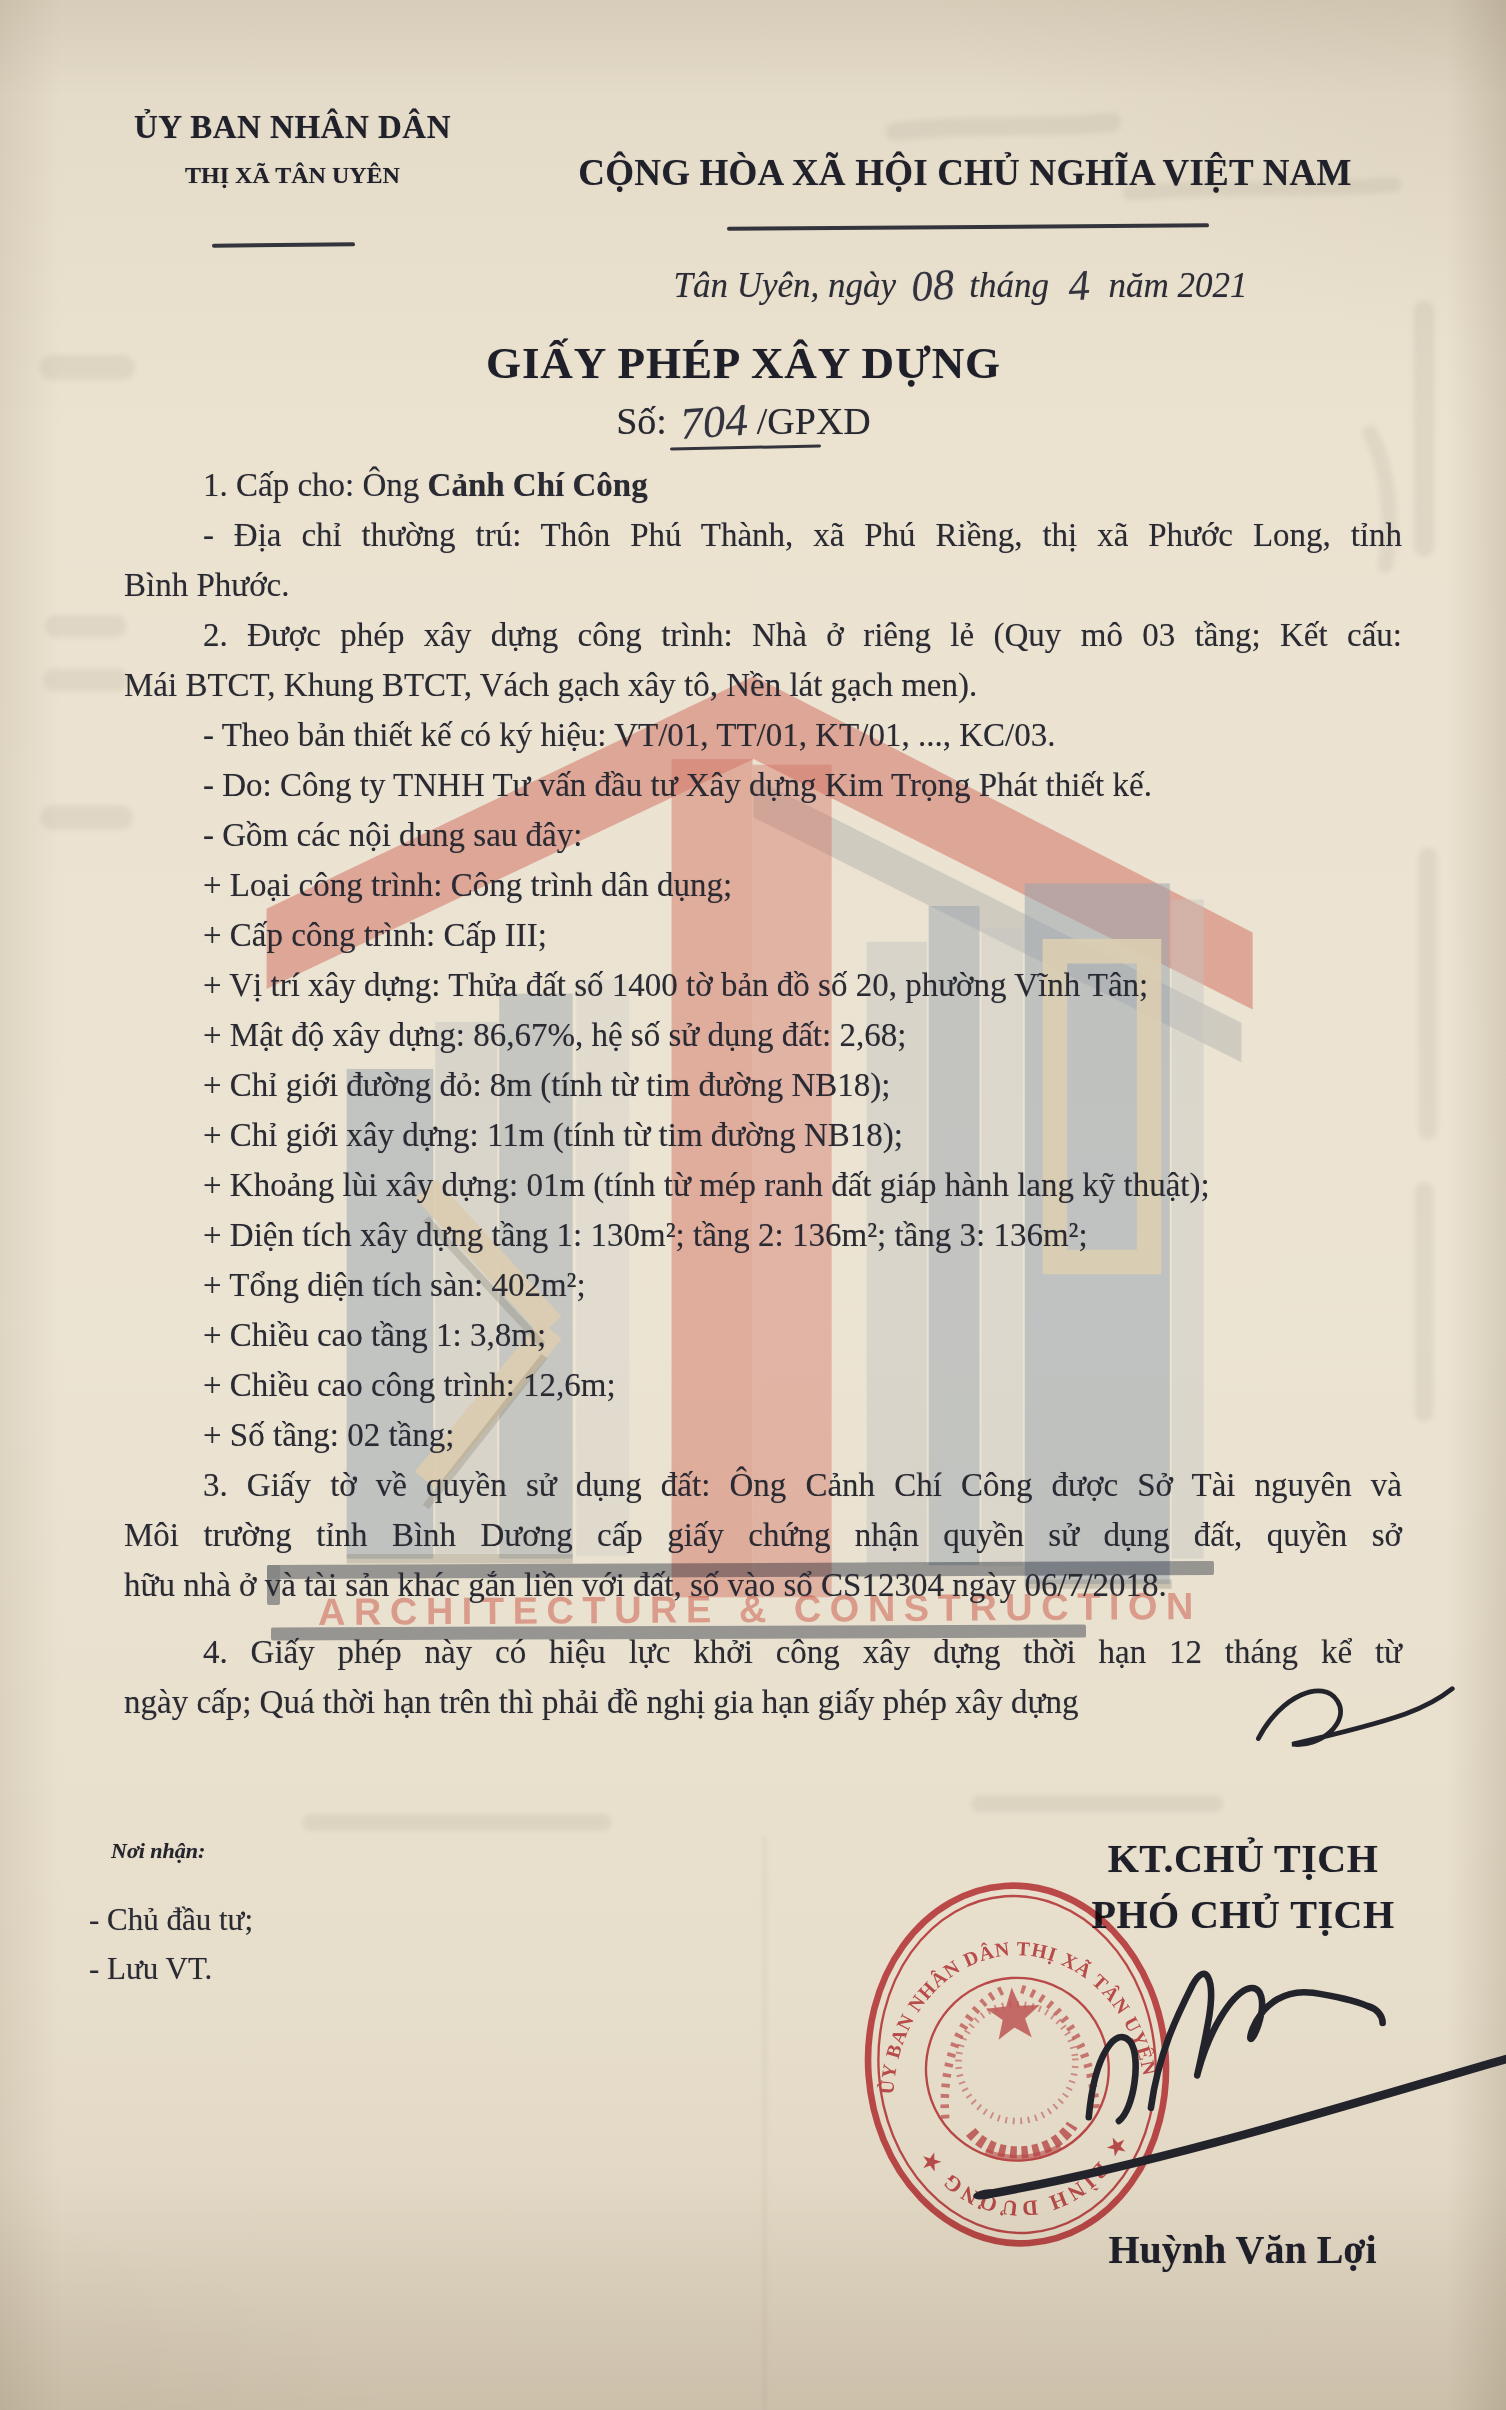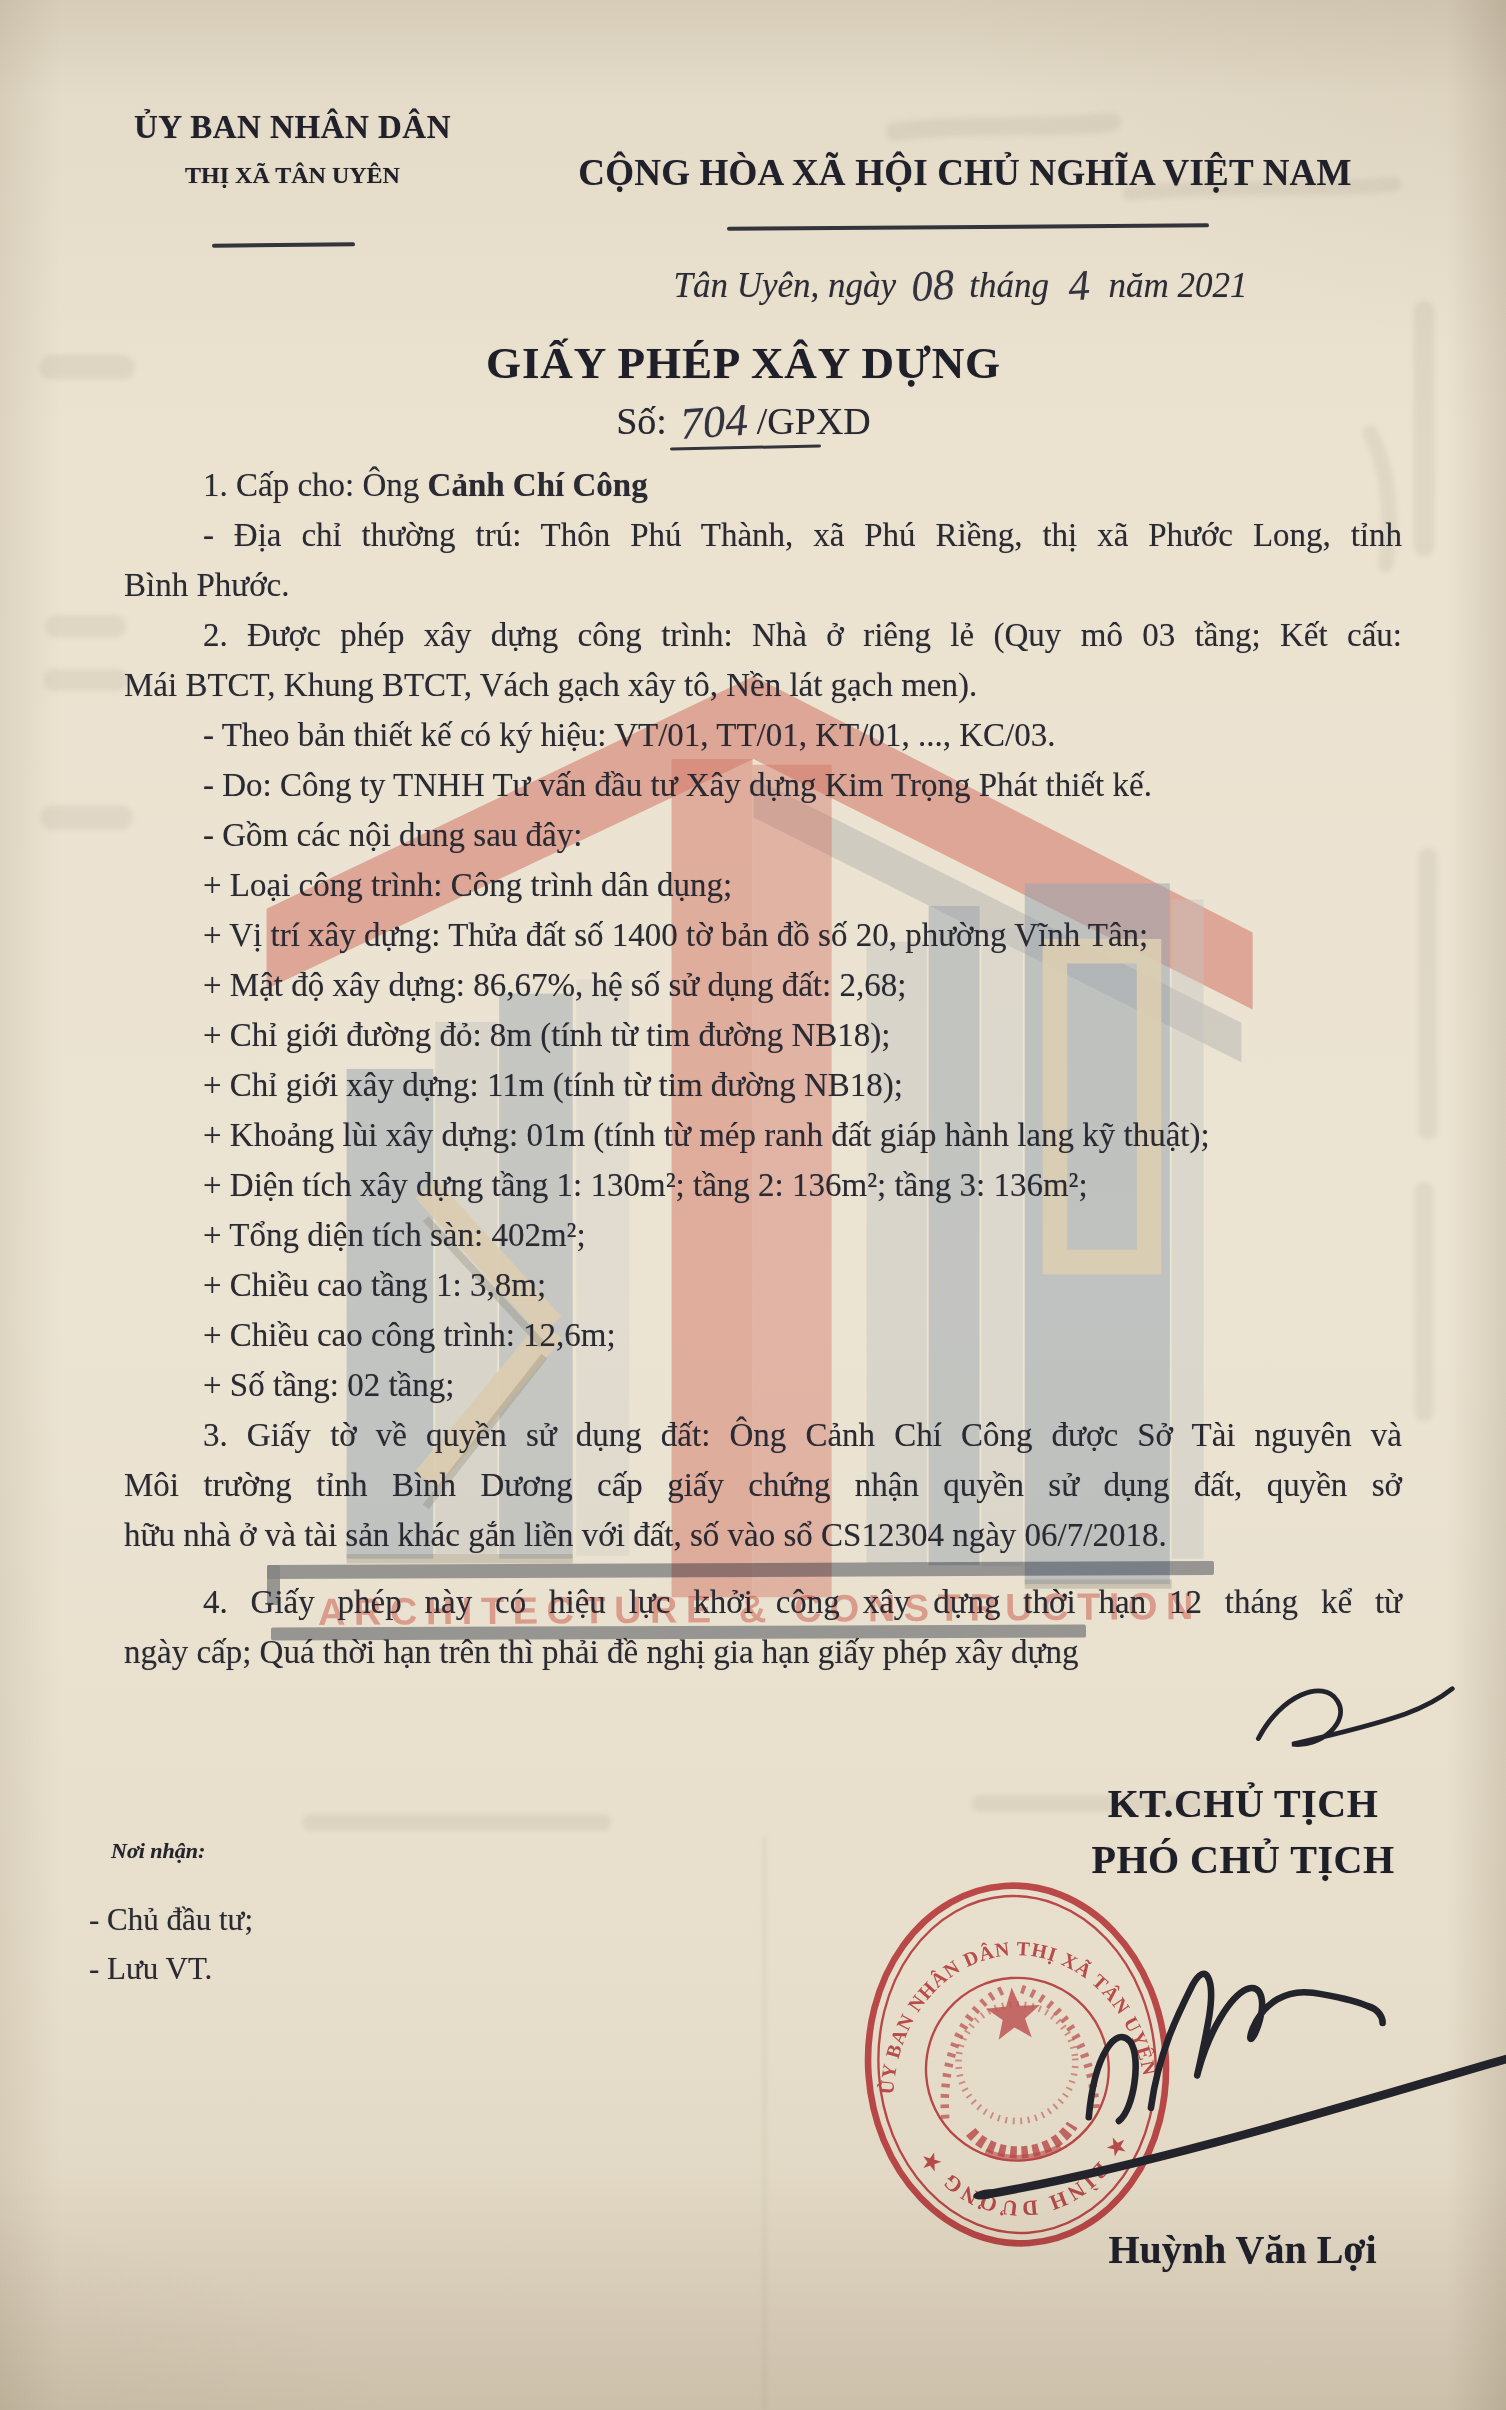--- a/index.html
+++ b/index.html
@@ -147,20 +147,21 @@
   <div class="bodywrap">
       <div class="bline soft ind"><span>1. Cấp cho: Ông </span><span class="b">Cảnh Chí Công</span></div>
       <div class="bline soft ind just">- Địa chỉ thường trú: Thôn Phú Thành, xã Phú Riềng, thị xã Phước Long, tỉnh</div>
       <div class="bline soft">Bình Phước.</div>
       <div class="bline soft ind just">2. Được phép xây dựng công trình: Nhà ở riêng lẻ (Quy mô 03 tầng; Kết cấu:</div>
       <div class="bline soft">Mái BTCT, Khung BTCT, Vách gạch xây tô, Nền lát gạch men).</div>
       <div class="bline soft ind">- Theo bản thiết kế có ký hiệu: VT/01, TT/01, KT/01, ..., KC/03.</div>
       <div class="bline soft ind">- Do: Công ty TNHH Tư vấn đầu tư Xây dựng Kim Trọng Phát thiết kế.</div>
       <div class="bline soft ind">- Gồm các nội dung sau đây:</div>
       <div class="bline soft ind">+ Loại công trình: Công trình dân dụng;</div>
+      <div class="bline soft ind">+ Cấp công trình: Cấp III;</div>
       <div class="bline soft ind">+ Vị trí xây dựng: Thửa đất số 1400 tờ bản đồ số 20, phường Vĩnh Tân;</div>
       <div class="bline soft ind">+ Mật độ xây dựng: 86,67%, hệ số sử dụng đất: 2,68;</div>
       <div class="bline soft ind">+ Chỉ giới đường đỏ: 8m (tính từ tim đường NB18);</div>
       <div class="bline soft ind">+ Chỉ giới xây dựng: 11m (tính từ tim đường NB18);</div>
       <div class="bline soft ind">+ Khoảng lùi xây dựng: 01m (tính từ mép ranh đất giáp hành lang kỹ thuật);</div>
       <div class="bline soft ind">+ Diện tích xây dựng tầng 1: 130m²; tầng 2: 136m²; tầng 3: 136m²;</div>
       <div class="bline soft ind">+ Tổng diện tích sàn: 402m²;</div>
       <div class="bline soft ind">+ Chiều cao tầng 1: 3,8m;</div>
       <div class="bline soft ind">+ Chiều cao công trình: 12,6m;</div>
       <div class="bline soft ind">+ Số tầng: 02 tầng;</div>
@@ -170,21 +171,21 @@
       <div class="bline soft ind just gap">4. Giấy phép này có hiệu lực khởi công xây dựng thời hạn 12 tháng kể từ</div>
       <div class="bline soft">ngày cấp; Quá thời hạn trên thì phải đề nghị gia hạn giấy phép xây dựng</div>
     </div>
 
   <div class="abs noinhan soft" style="left:83px;top:1838px;">Nơi nhận:</div>
   <div class="abs" style="left:89px;top:1889px;">
       <div class="recipient soft">- Chủ đầu tư;</div>
       <div class="recipient soft">- Lưu VT.</div>
     </div>
 
-  <div class="abs center" style="left:998px;top:1776px;width:490px;">
+  <div class="abs center" style="left:998px;top:1831px;width:490px;">
     <div class="signer soft">KT.CHỦ TỊCH</div>
     <div class="signer soft">PHÓ CHỦ TỊCH</div>
   </div>
 
   <div class="abs center signame soft" style="left:1026px;top:2226px;width:433px;">Huỳnh Văn Lợi</div>
 
   <svg class="abs multiply" style="left:855px;top:1876px;opacity:.92;" width="325" height="377" viewBox="0 0 345 400">
     <g transform="rotate(-4 172 200)" stroke="#c9444c" fill="none">
       <ellipse cx="172" cy="200" rx="158" ry="190" stroke-width="7"></ellipse>
       <ellipse cx="172" cy="200" rx="147" ry="179" stroke-width="2.5"></ellipse>

